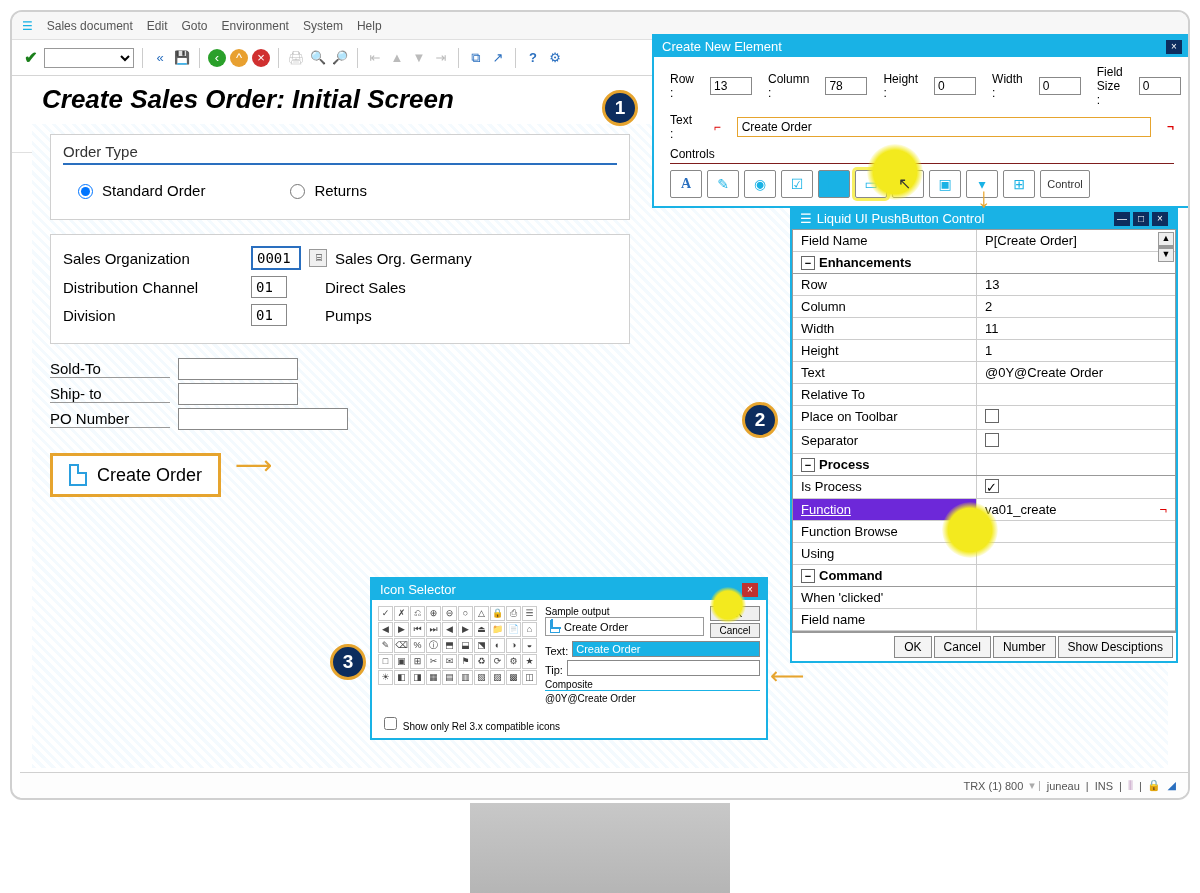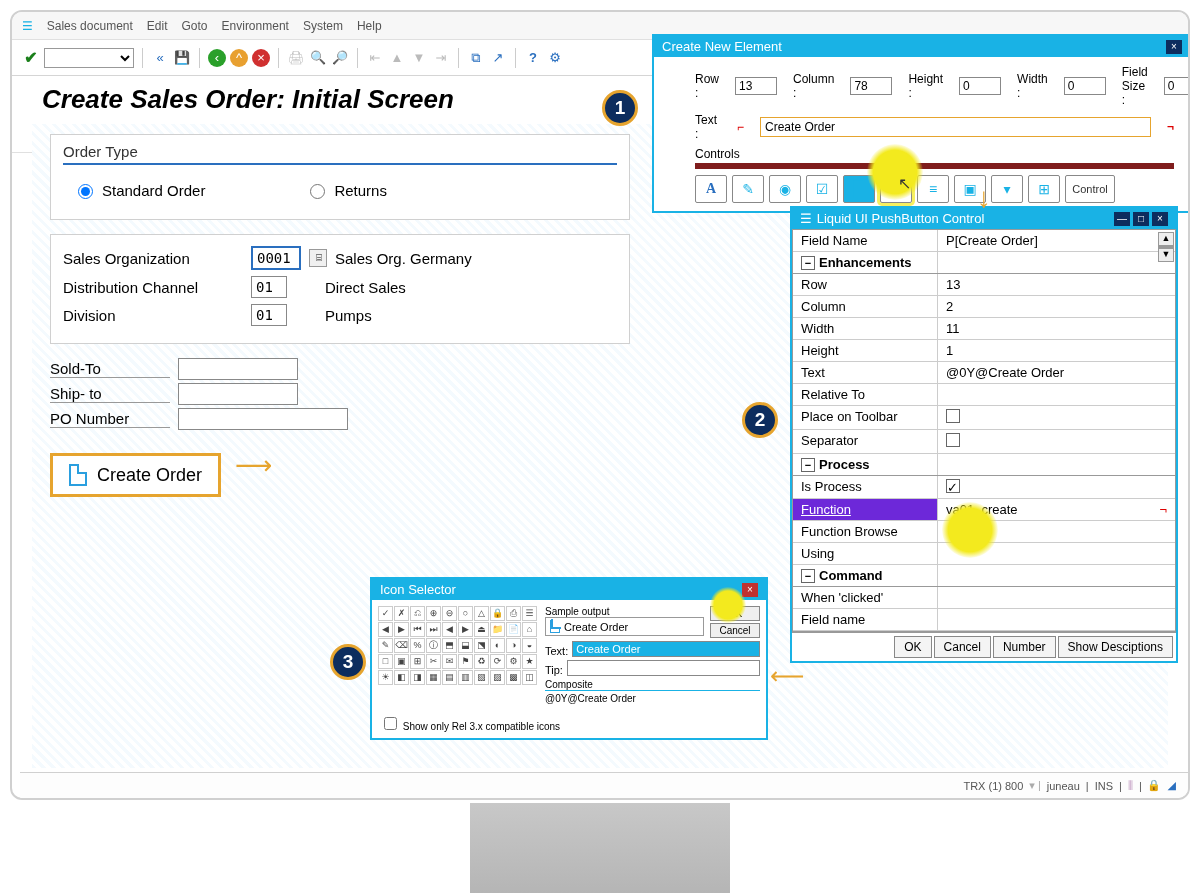--- a/index.html
+++ b/index.html
@@ -86,21 +86,21 @@
     padding:10px 18px;
   }
   .group-box{
     background:#fff;
     border:1px solid #d0d0d0;
     padding:8px 12px 14px;
     margin-bottom:14px;
     width:580px;
   }
   .group-title{font-size:15px;color:#333;border-bottom:2px solid #2a6fbf;padding-bottom:3px;margin-bottom:10px;width:100%;}
-  .radio-row{display:flex;gap:100px;padding:6px 10px;}
+  .radio-row{display:flex;gap:80px;padding:6px 10px;}
   .radio-row label{display:flex;align-items:center;gap:6px;font-size:15px;}
   input[type=radio]{width:15px;height:15px;}
   .field-row{display:flex;align-items:center;gap:8px;padding:3px 0;font-size:15px;}
   .field-row .lbl{width:180px;}
   .field-row input{border:1px solid #888;padding:2px 4px;font-family:monospace;font-size:14px;}
   .help-btn{width:18px;height:18px;border:1px solid #999;background:#f0f0f0;font-size:10px;}
   .loose-field{display:flex;align-items:center;gap:8px;font-size:15px;margin:3px 0;}
   .loose-field .lbl{width:120px;border-bottom:1px solid #999;}
   .loose-field input{border:1px solid #888;height:22px;width:120px;}
   
@@ -122,37 +122,37 @@
   
   .statusbar{position:absolute;bottom:0;left:8px;right:0;height:26px;border-top:1px solid #d0d0d0;display:flex;align-items:center;justify-content:flex-end;padding:0 12px;font-size:11px;color:#555;gap:6px;background:#fdfdfd;}
   .sap-logo{position:absolute;bottom:3px;left:50%;transform:translateX(-50%);background:#1a7ac9;color:#fff;font-weight:bold;font-size:11px;padding:2px 8px;border-radius:3px;font-style:italic;}
   
   .dialog{position:absolute;border:2px solid #19b2e5;background:#fff;z-index:40;font-size:12px;}
   .dialog-title{background:#19b2e5;color:#fff;padding:3px 8px;display:flex;justify-content:space-between;align-items:center;font-size:13px;}
   .dialog-title .winbtns{display:flex;gap:3px;}
   .winbtn{width:16px;height:14px;background:#0d2d5e;color:#fff;text-align:center;font-size:10px;line-height:14px;}
   
   .cne{top:22px;left:640px;width:540px;}
-  .cne-body{padding:8px 16px;margin-left:25px;}
+  .cne-body{padding:8px 16px;}
   .cne-row{display:flex;gap:16px;margin-bottom:6px;align-items:center;}
   .cne-row label{font-size:12px;}
   .cne-row input{border:1px solid #888;width:42px;padding:1px 3px;font-size:12px;}
   .cne-text input{width:430px;border:1px solid #e6a42e;padding:2px 4px;}
   .cne-text .cap{color:#d00;font-weight:bold;}
-  .controls-label{border-bottom:6px solid #7f1d1d;margin:4px 0 6px;padding-bottom:2px;}
+  .controls-label{border-bottom:1px solid #7f1d1d;margin:4px 0 6px;padding-bottom:2px;}
   .ctl-row{display:flex;gap:5px;}
   .ctl-btn{width:32px;height:28px;border:1px solid #888;display:flex;align-items:center;justify-content:center;color:#19b2e5;font-size:14px;border-radius:2px;}
   .ctl-btn.text{width:50px;font-size:11px;color:#333;}
   .yellow-hl{position:absolute;width:56px;height:56px;background:radial-gradient(circle,#f3ea1e 55%,rgba(243,234,30,0) 72%);border-radius:50%;z-index:45;pointer-events:none;}
   
   .pbc{top:194px;left:778px;width:388px;}
   .pbc-body{background:#fff;}
   .pbc-grid{border:1px solid #999;}
   .pbc-row{display:flex;border-bottom:1px solid #ccc;font-size:13px;}
-  .pbc-row .c1{width:145px;padding:3px 8px;border-right:1px solid #ccc;}
+  .pbc-row .c1{width:184px;padding:3px 8px;border-right:1px solid #ccc;}
   .pbc-row .c2{flex:1;padding:3px 8px;}
   .pbc-row.section .c1{font-weight:bold;}
   .pbc-row.section{border-bottom:1px solid #999;}
   .pbc-row.hl{background:#6d28d9;color:#fff;text-decoration:underline;}
   .pbc-row .chk{width:14px;height:14px;border:1px solid #666;display:inline-block;}
   .pbc-side{position:absolute;right:2px;top:24px;width:16px;display:flex;flex-direction:column;}
   .pbc-side div{height:14px;border:1px solid #999;background:#eee;text-align:center;font-size:9px;}
   .pbc-footer{display:flex;justify-content:flex-end;gap:2px;padding:3px;border-top:1px solid #999;}
   .pbc-footer button{border:1px solid #888;background:#f4f4f4;padding:3px 9px;font-size:12px;}
   .expander{width:14px;height:14px;border:1px solid #666;display:inline-flex;align-items:center;justify-content:center;font-size:11px;margin-right:4px;}

